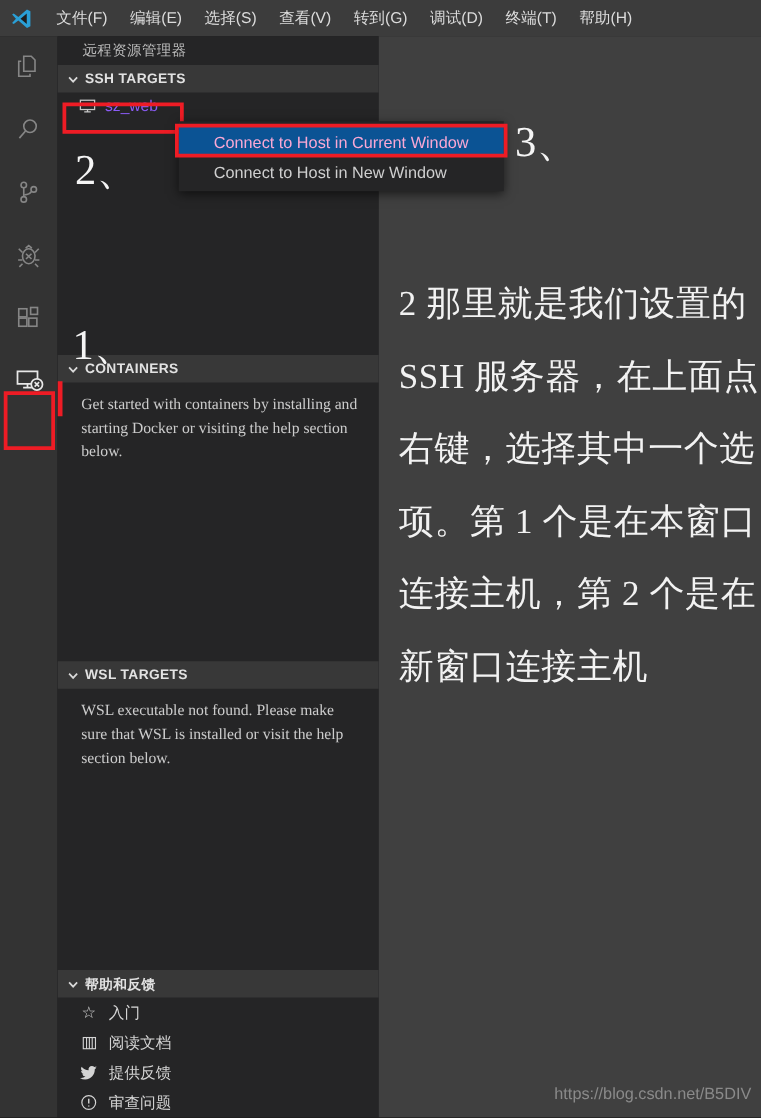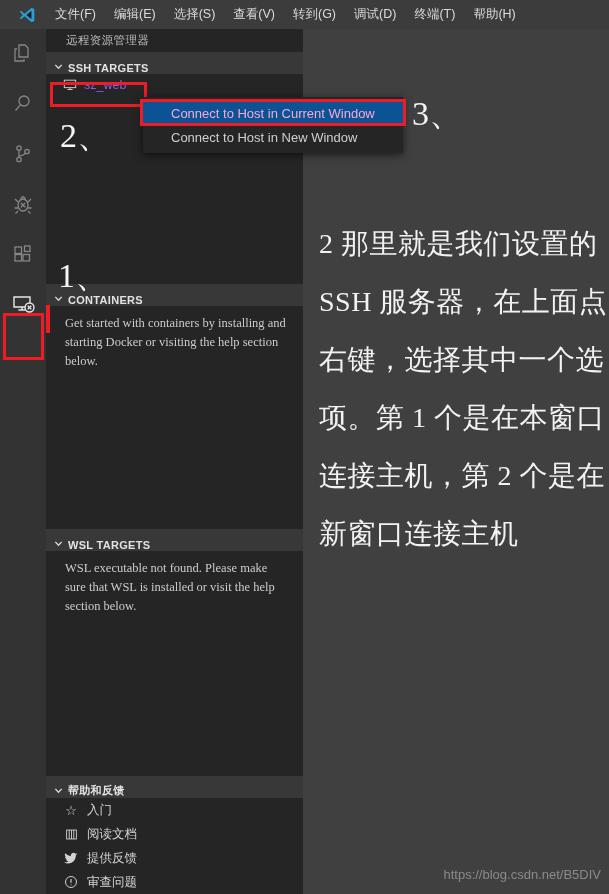--- a/index.html
+++ b/index.html
@@ -19,21 +19,21 @@
 
   
   #menubar {
     position: absolute;
     left: 0; top: 0;
     width: 609px; height: 29px;
     background: #3c3c3c;
     display: flex;
     align-items: center;
     box-sizing: border-box;
-    padding-left: 16px;
+    padding-left: 6px;
   }
   #vscode-logo {
     width: 22px; height: 22px;
     display: flex; align-items: center; justify-content: center;
     margin-right: 8px;
   }
   .menu-item {
     font-size: 12.5px;
     color: #dcdcdc;
     padding: 3px 9px;
@@ -81,21 +81,21 @@
     padding-left: 20px;
     font-size: 11.5px;
     color: #bbbbbb;
     letter-spacing: .4px;
   }
 
   .section-header {
     height: 22px;
     background: #383838;
     display: flex;
-    align-items: flex-end;
+    align-items: center;
     padding-left: 4px;
     font-size: 11px;
     font-weight: bold;
     color: #e2e2e2;
     letter-spacing: .3px;
   }
   .chev {
     width: 16px; height: 16px;
     display: inline-flex; align-items: center; justify-content: center;
     margin-right: 2px;

